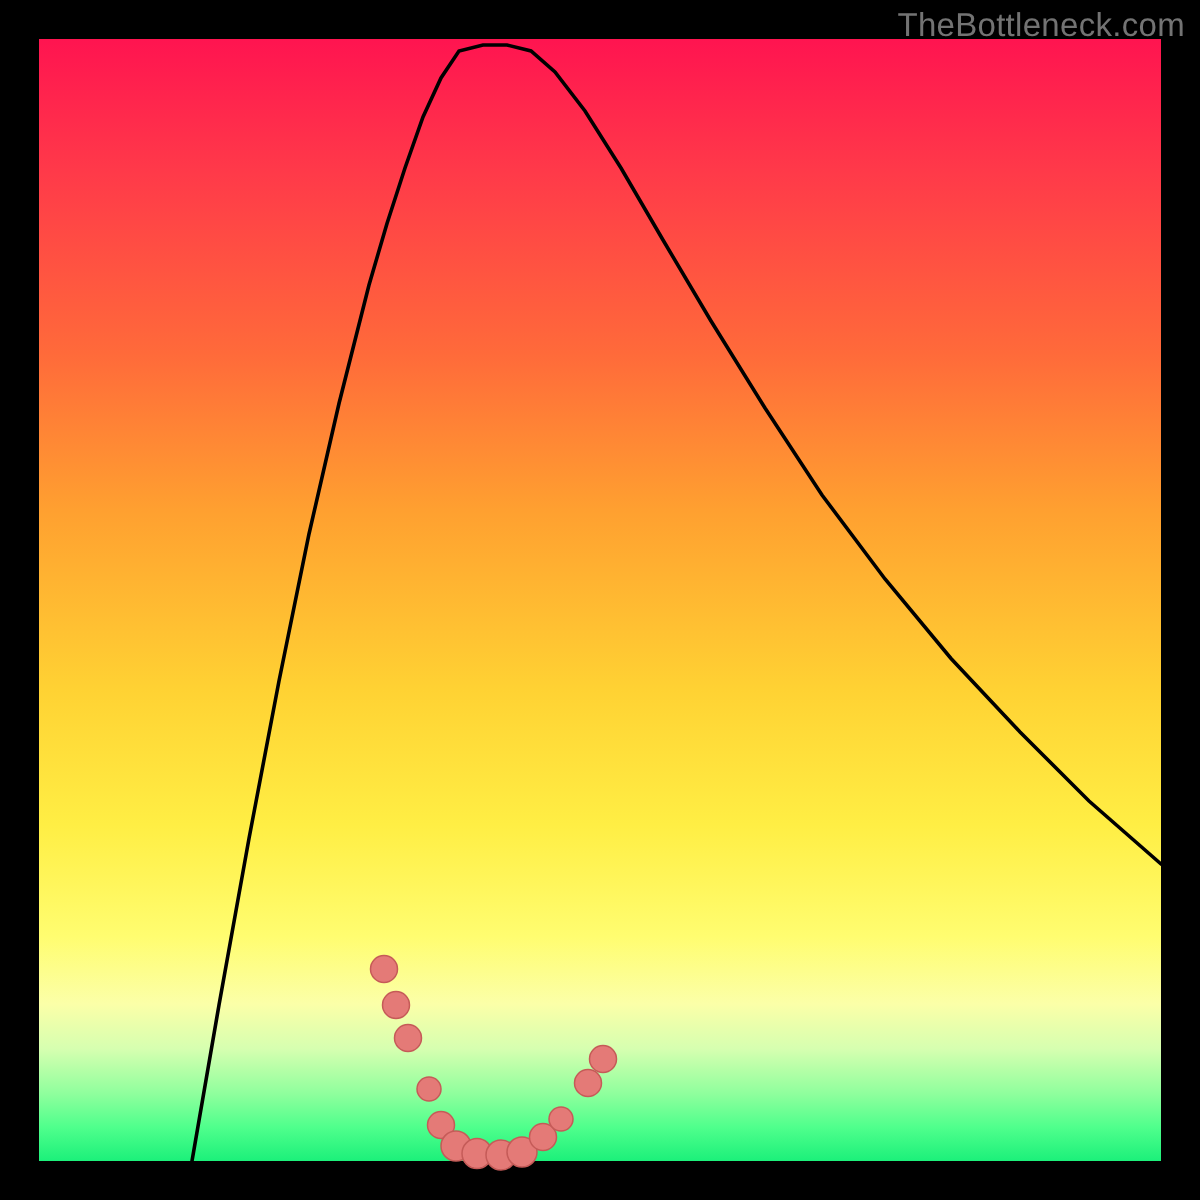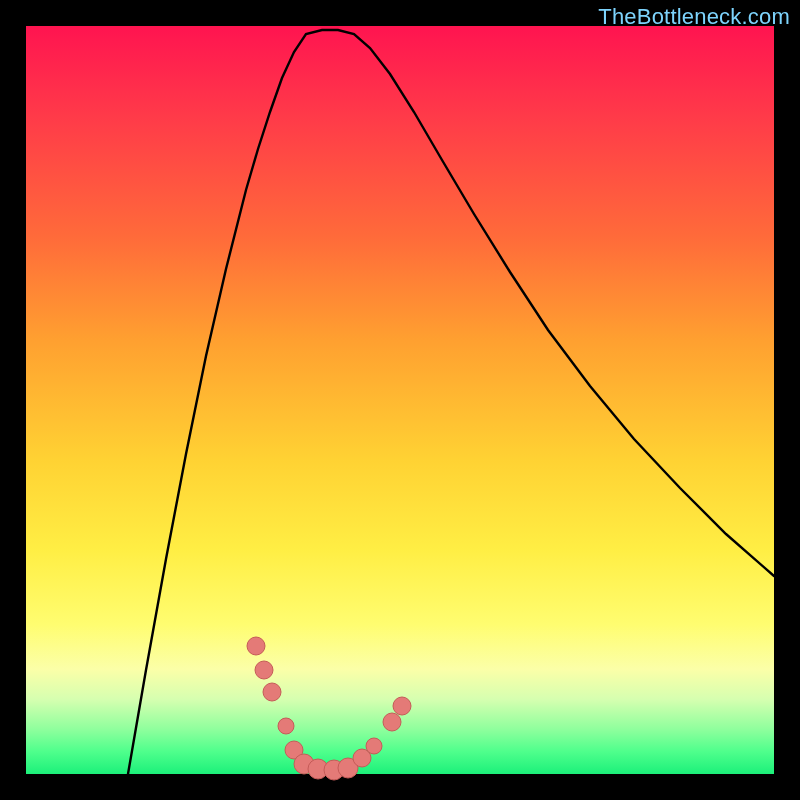--- a/index.html
+++ b/index.html
@@ -30,21 +30,21 @@
       #8fff9d 94%,
       #4fff8c 97%,
       #1cf07a 100%);
   }
   .watermark {
     position: absolute;
     top: 4px;
     right: 10px;
     font-size: 22px;
     font-weight: 500;
-    color: #7dd3fc;
+    color: #737373;
     letter-spacing: 0.2px;
     user-select: none;
   }
   svg.plot {
     position: absolute;
     left: 0;
     top: 0;
     width: 748px;
     height: 748px;
     overflow: visible;

